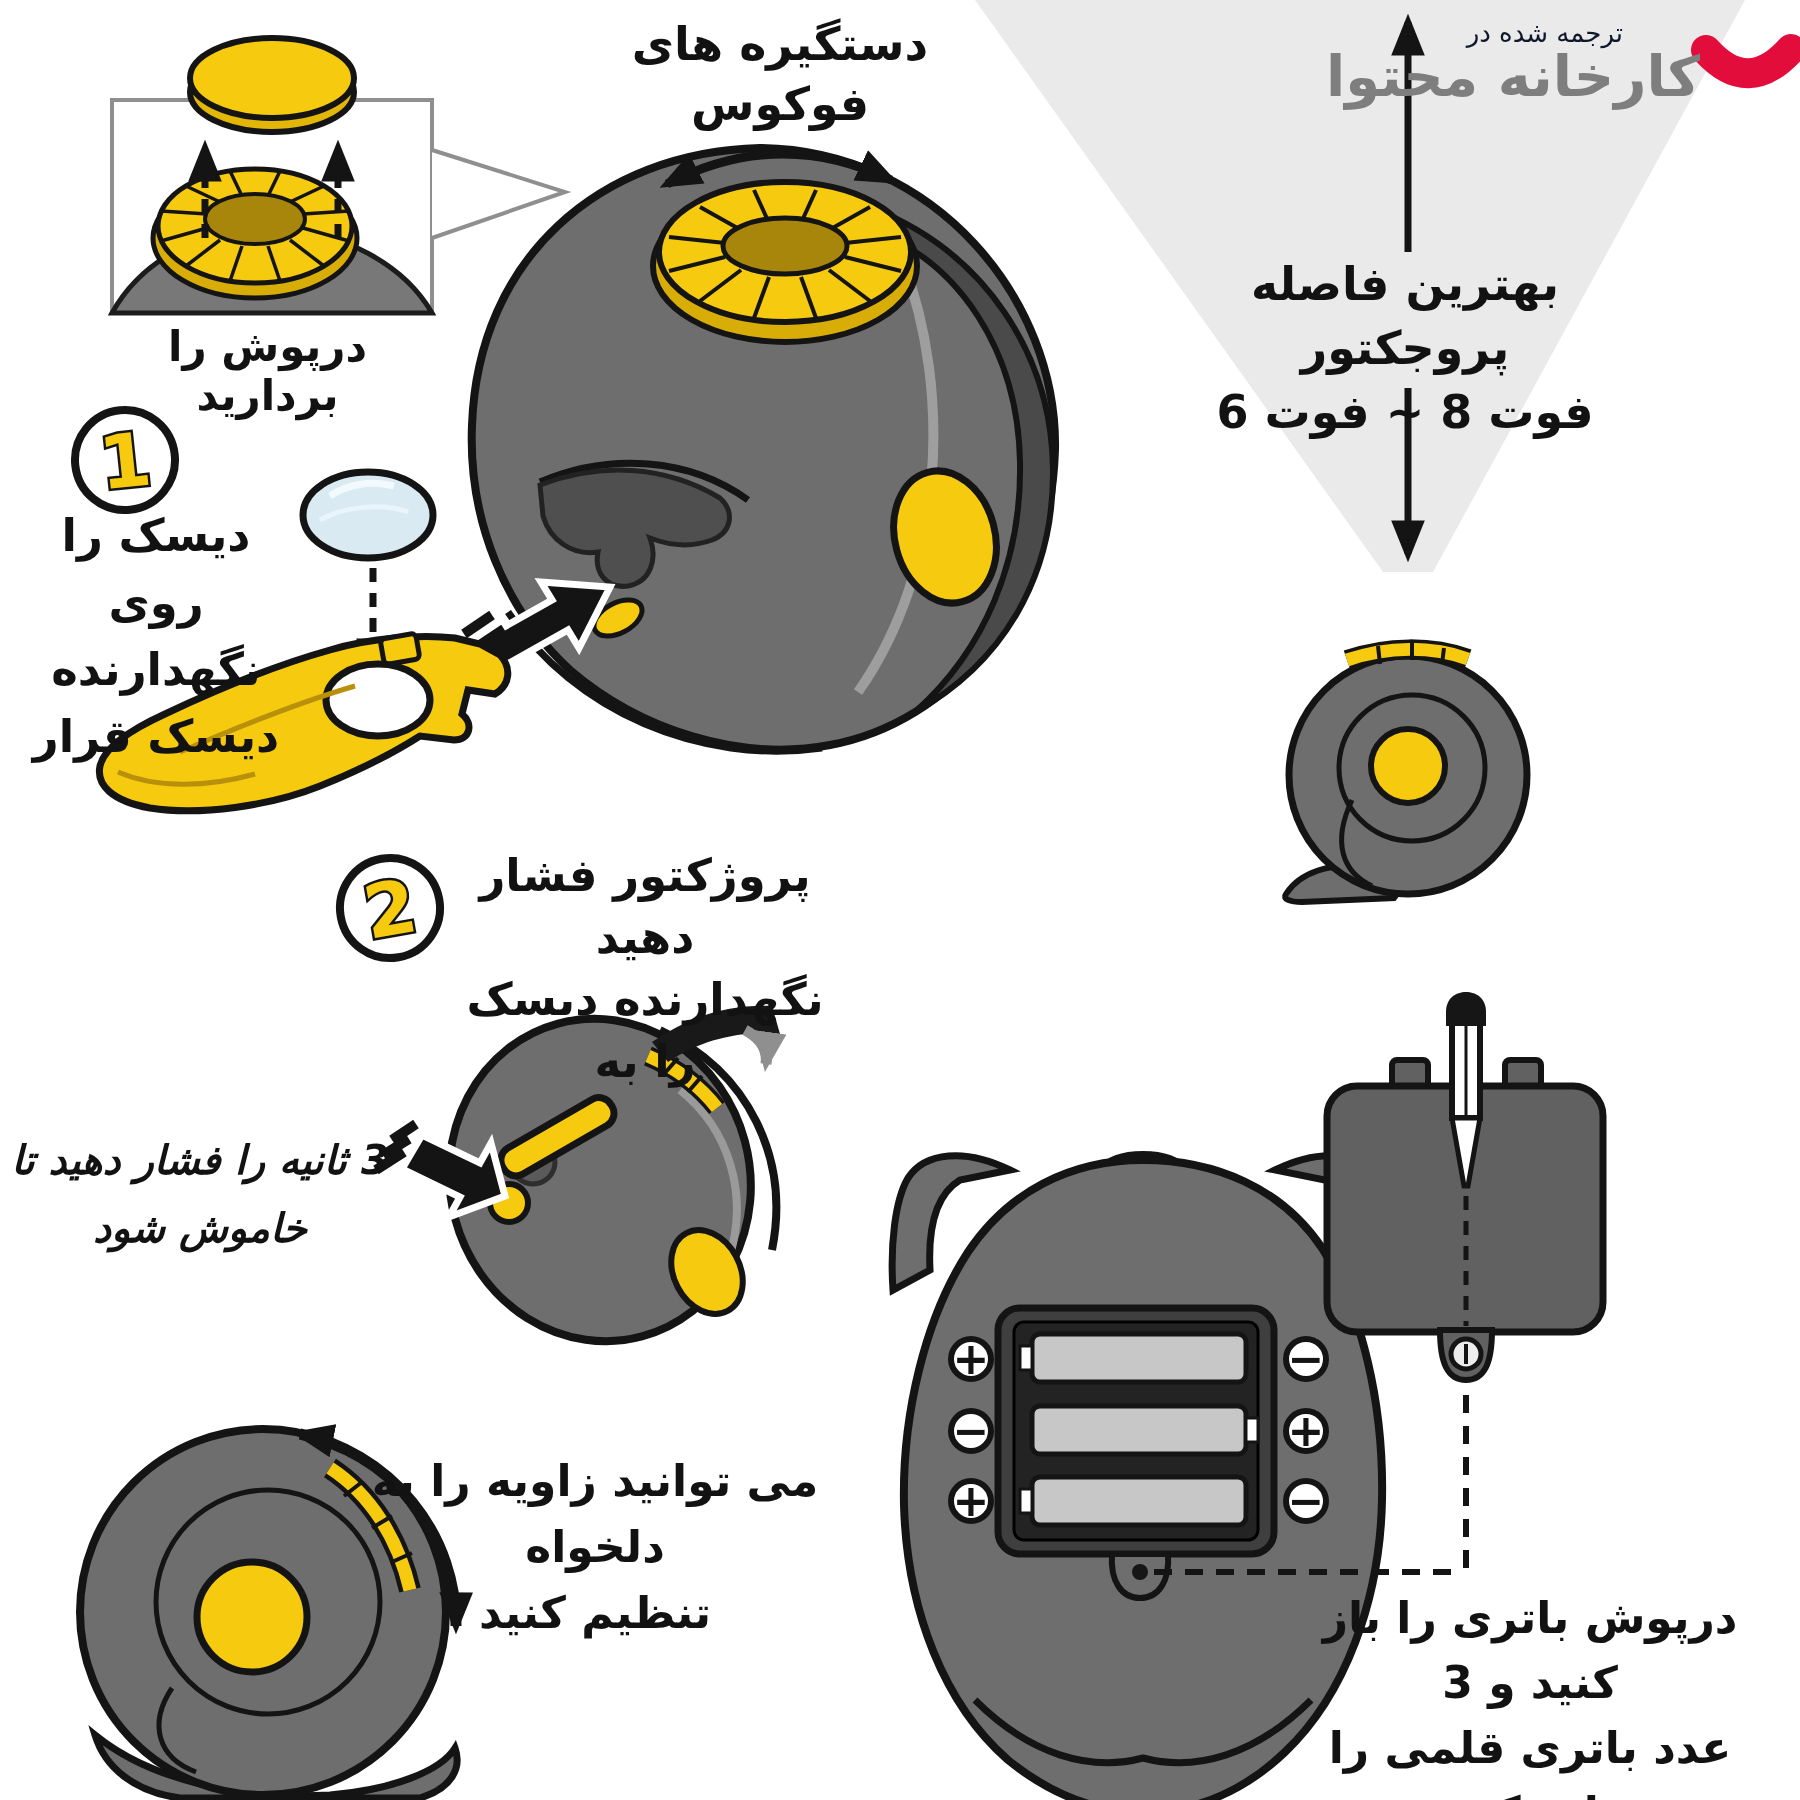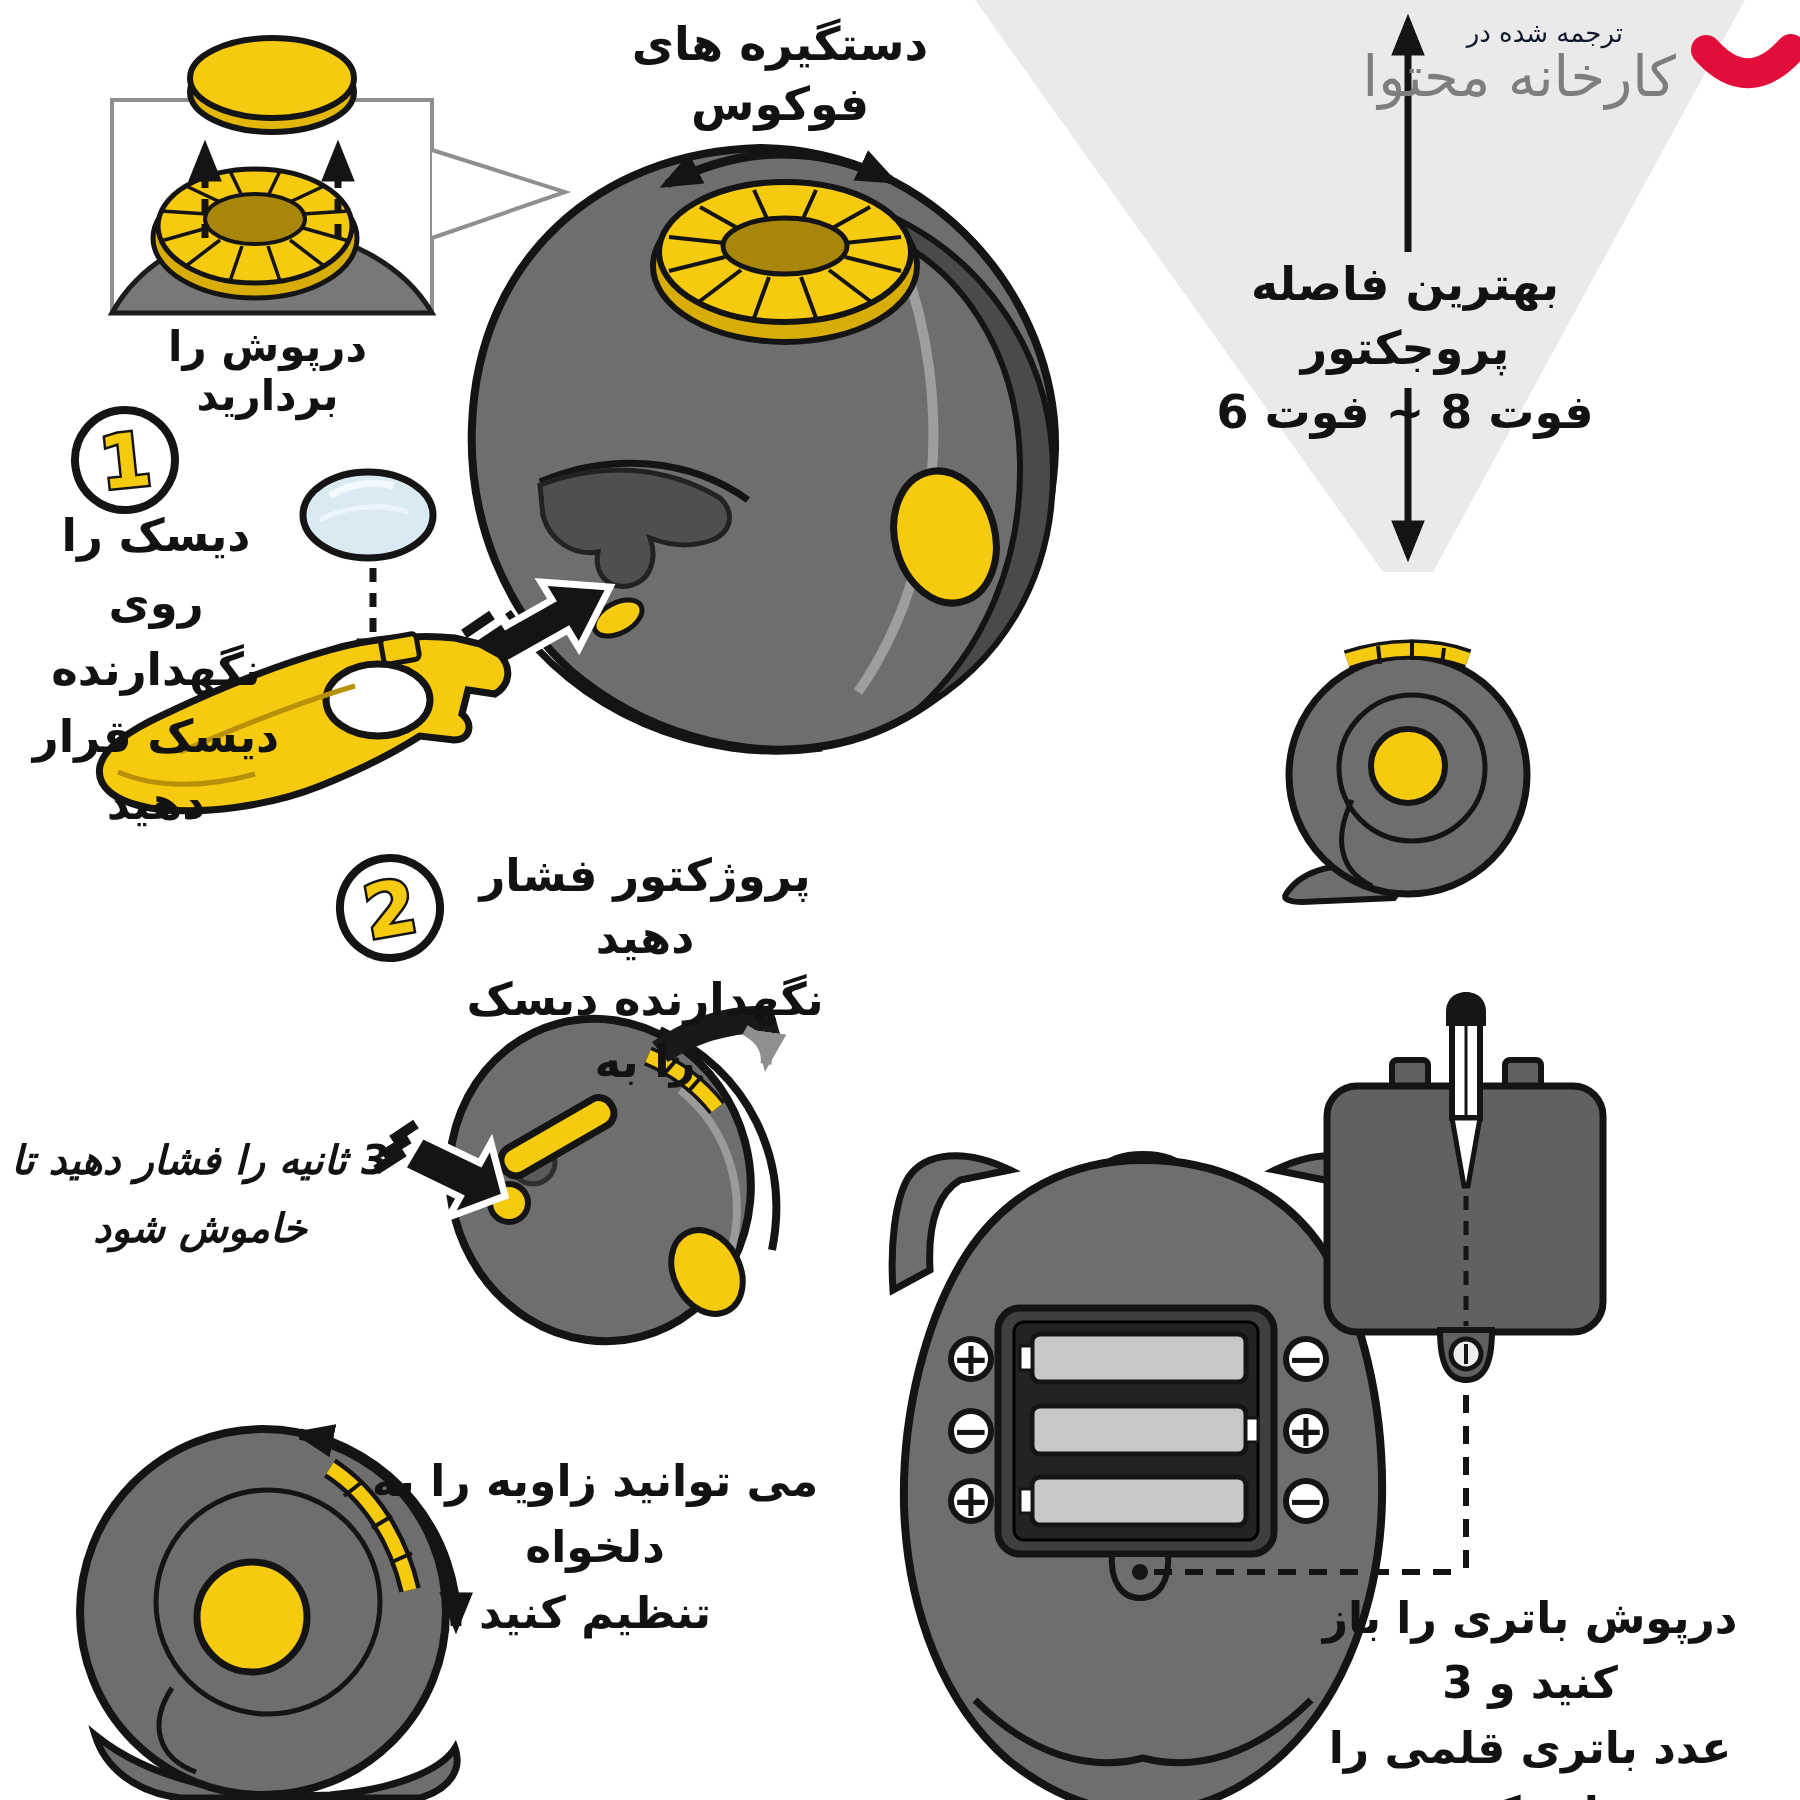--- a/index.html
+++ b/index.html
@@ -239,21 +239,20 @@
 
 <div class="cap" style="left:1185px;top:252px;width:440px;font-size:46px;line-height:64px;">
   <span>بهترین فاصله پروجکتور</span>
   <span>فوت 8 ~ فوت 6</span>
 </div>
 
 <div class="cap" style="left:16px;top:502px;width:280px;font-size:45px;line-height:67px;">
   <span>دیسک را روی</span>
   <span>نگهدارنده</span>
   <span>دیسک قرار</span>
-  <span>دهید</span>
 </div>
 
 <div class="cap" style="left:440px;top:845px;width:410px;font-size:45px;line-height:62px;">
   <span>پروژکتور فشار دهید</span>
   <span>نگهدارنده دیسک را به</span>
 </div>
 
 <div class="cap" style="left:0px;top:1126px;width:400px;font-size:40px;line-height:68px;font-style:italic;">
   <span>3 ثانیه را فشار دهید تا</span>
   <span>خاموش شود</span>
@@ -266,17 +265,17 @@
 
 <div class="cap" style="left:1290px;top:1585px;width:480px;font-size:44px;line-height:65px;">
   <span>درپوش باتری را باز کنید و 3</span>
   <span>عدد باتری قلمی را وارد کنید</span>
 
 </div>
 
 <div class="wm" style="right:177px;top:18px;width:300px;font-size:26px;color:#0f172a;">
   <span>ترجمه شده در</span>
 </div>
-<div class="wm" style="right:124px;top:44px;width:380px;font-size:56px;color:#7E7E7E;">
+<div class="wm" style="right:100px;top:44px;width:380px;font-size:56px;color:#7E7E7E;font-weight:bold;">
   <span>کارخانه محتوا</span>
 </div>
 
 </div>
 
 </body></html>

